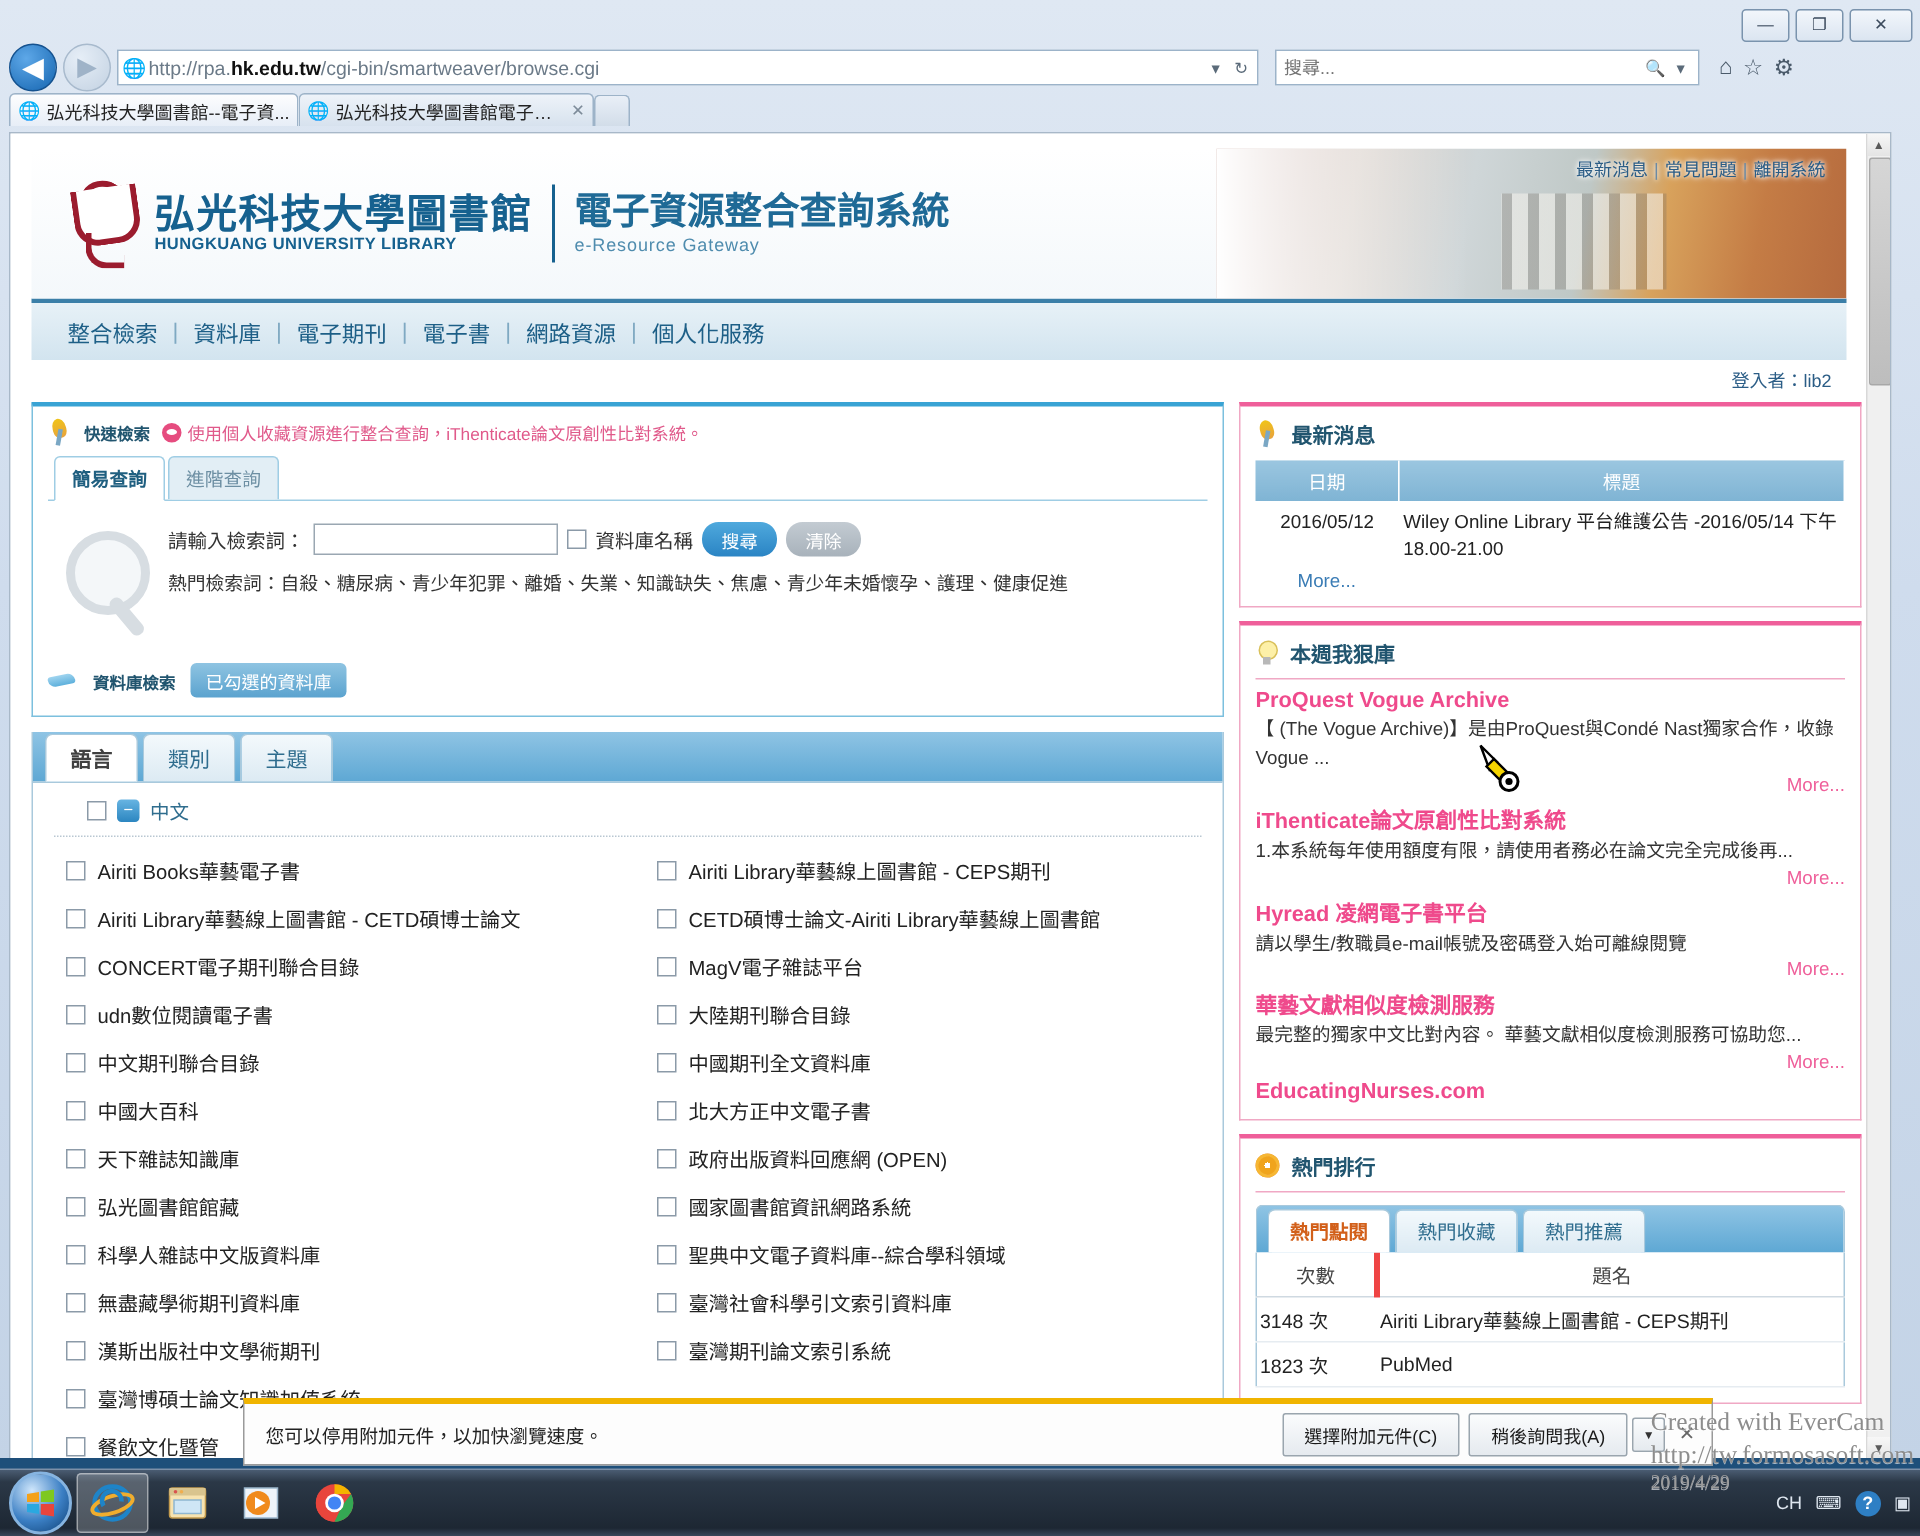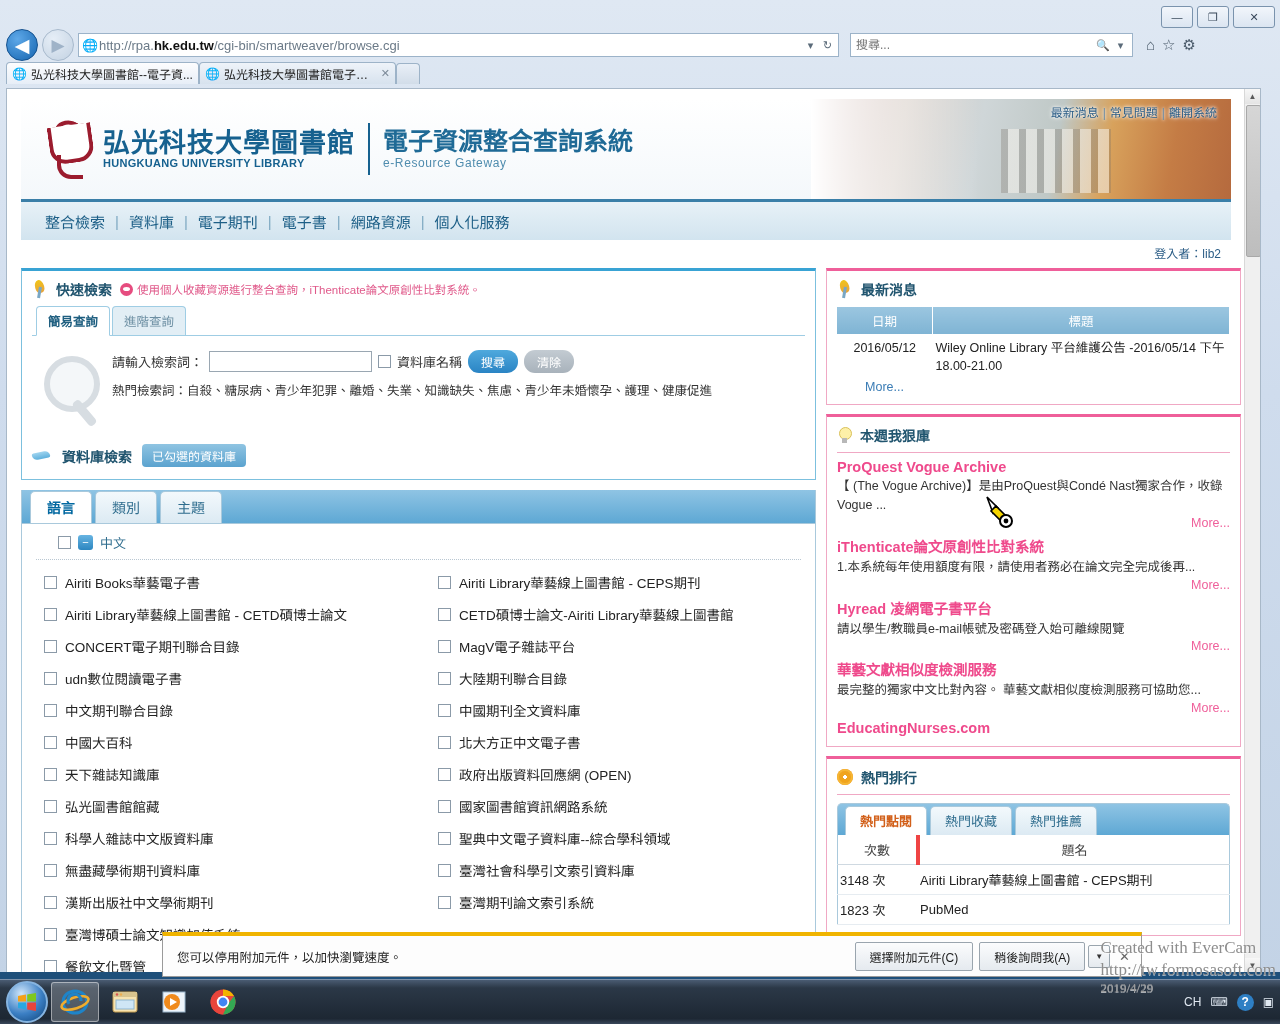--- a/index.html
+++ b/index.html
@@ -142,21 +142,21 @@
   .boxhead .icon-feather{
     width:16px;height:18px;position:relative;flex:0 0 16px;
   }
   .icon-feather::before{
     content:"";position:absolute;left:3px;top:0;width:9px;height:13px;border-radius:50% 50% 40% 40%;
     background:linear-gradient(#f0c419,#e8a33d);transform:rotate(-16deg);
   }
   .icon-feather::after{
     content:"";position:absolute;left:6px;top:7px;width:3px;height:11px;background:#7aa7c4;transform:rotate(10deg);
   }
-  .boxtitle{font-size:14px;font-weight:700;color:#21556f;}
+  .boxtitle{font-size:11px;font-weight:700;color:#21556f;}
   .boxnote{font-size:11.5px;color:#e0598a;display:flex;align-items:center;gap:4px;}
   .boxnote .dot{width:13px;height:13px;border-radius:50%;background:#e64c7f;display:inline-block;position:relative;}
   .boxnote .dot::after{content:"";position:absolute;left:3px;top:4px;width:7px;height:4px;border-radius:50%;background:#fff;}
   #qs-tabs{display:flex;gap:2px;margin-top:7px;border-bottom:1px solid #9fcde4;padding-left:4px;}
   .qstab{
     padding:4px 11px 5px 11px;font-size:12.5px;border:1px solid #9fcde4;border-bottom:none;
     border-radius:4px 4px 0 0;background:#e2eef5;color:#6d8fa3;
   }
   .qstab.active{background:#fff;color:#1f5f80;font-weight:700;border-bottom:1px solid #fff;margin-bottom:-1px;}
   #qs-body{display:flex;margin-top:14px;}
@@ -194,21 +194,21 @@
   
   #dbpanel{border:1px solid #a9c9dc;border-top:none;margin-top:10px;background:#fff;}
   #dbtabs{
     display:flex;align-items:flex-end;height:33px;padding-left:8px;gap:3px;
     background:linear-gradient(#8fc4e4,#5ea8d4);border-bottom:1px solid #a9c9dc;
   }
   .dbtab{
     padding:5px 16px 6px 16px;font-size:14px;border:1px solid #a9c9dc;border-bottom:none;
     border-radius:5px 5px 0 0;background:linear-gradient(#f3f9fc,#dceaf3);color:#2f6d8e;
   }
-  .dbtab.active{background:#fff;color:#0369a1;font-weight:700;}
+  .dbtab.active{background:#fff;color:#404040;font-weight:700;}
   #dbgroup{
     display:flex;align-items:center;gap:7px;padding:9px 0 7px 22px;margin:0 14px;
     border-bottom:1px dotted #b9c7d2;font-size:13px;color:#2f6d8e;
   }
   .minusbox{
     width:15px;height:15px;border-radius:3px;background:linear-gradient(#67b4e2,#2c86c0);
     display:inline-flex;align-items:center;justify-content:center;color:#fff;font-size:11px;line-height:1;
   }
   #dblist{display:flex;padding:6px 0 4px 0;}
   .dbcol{flex:1;padding-left:22px;}

